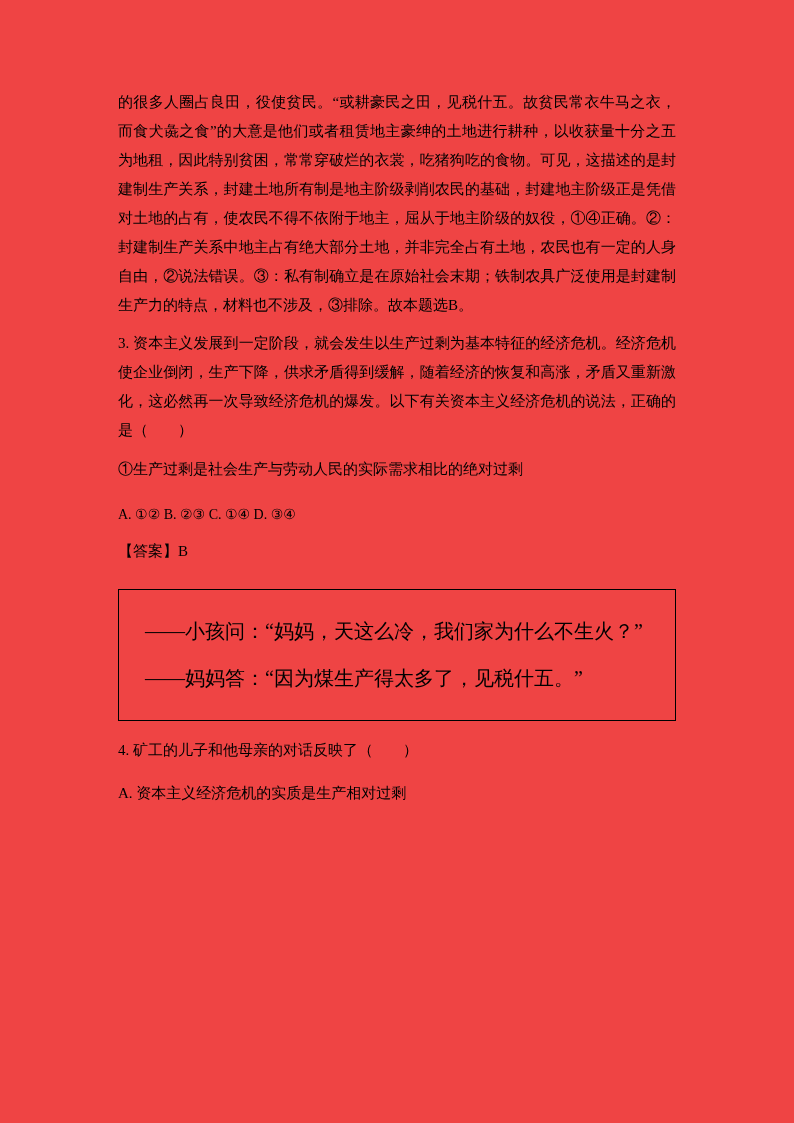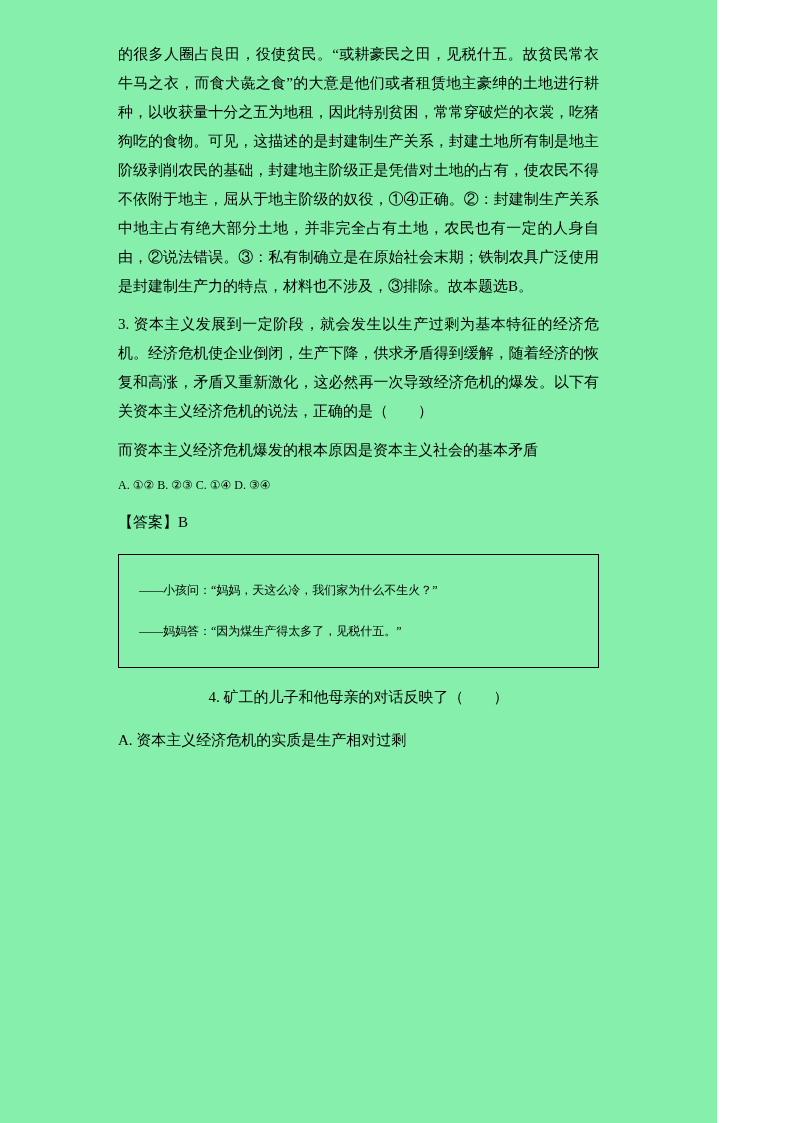--- a/index.html
+++ b/index.html
@@ -9,84 +9,83 @@
   }
   body {
     width: 794px;
     height: 1123px;
     box-sizing: border-box;
     font-family: "Liberation Serif", "DejaVu Serif", serif;
     color: #000000;
   }
   .page {
     box-sizing: border-box;
-    width: 717px;
+    width: 794px;
     height: 1123px;
-    padding: 40px 118px 40px 118px;
-    background: #86efac;
+    padding: 88px 118px 40px 118px;
+    background: #ef4444;
   }
   .para {
     margin: 0 0 9px 0;
     font-size: 15px;
     line-height: 29px;
     color: #000000;
   }
   .justify {
     text-align: justify;
     text-justify: inter-ideograph;
   }
   .opt {
     margin: 0 0 2px 0;
     font-size: 15px;
     line-height: 31px;
   }
   .choices {
-    margin: 4px 0 6px 0;
-    font-size: 12px;
+    margin: 14px 0 6px 0;
+    font-size: 14px;
     line-height: 31px;
   }
   .answer-line {
-    margin: 4px 0 16px 0;
+    margin: 4px 0 22px 0;
     font-size: 15px;
     line-height: 31px;
   }
   .dialog-box {
     box-sizing: border-box;
     width: 100%;
     border: 1px solid #000000;
     padding: 12px 18px 12px 14px;
     margin: 6px 0 14px 0;
   }
   .dialog-box p {
-    margin: 6px;
-    font-size: 12px;
+    margin: 12px;
+    font-size: 20px;
     line-height: 35px;
   }
   .q4-stem {
     margin: 2px 0 12px 0;
     font-size: 15px;
     line-height: 31px;
-    text-align: center;
   }
   .q4-option {
     margin: 0 0 9px 0;
     font-size: 15px;
     line-height: 31px;
   }
 </style>
 </head>
 <body>
 
 <div class="page">
 
   <p class="para justify">的很多人圈占良田，役使贫民。“或耕豪民之田，见税什五。故贫民常衣牛马之衣，而食犬彘之食”的大意是他们或者租赁地主豪绅的土地进行耕种，以收获量十分之五为地租，因此特别贫困，常常穿破烂的衣裳，吃猪狗吃的食物。可见，这描述的是封建制生产关系，封建土地所有制是地主阶级剥削农民的基础，封建地主阶级正是凭借对土地的占有，使农民不得不依附于地主，屈从于地主阶级的奴役，①④正确。②：封建制生产关系中地主占有绝大部分土地，并非完全占有土地，农民也有一定的人身自由，②说法错误。③：私有制确立是在原始社会末期；铁制农具广泛使用是封建制生产力的特点，材料也不涉及，③排除。故本题选B。</p>
 
   <p class="para justify">3. 资本主义发展到一定阶段，就会发生以生产过剩为基本特征的经济危机。经济危机使企业倒闭，生产下降，供求矛盾得到缓解，随着经济的恢复和高涨，矛盾又重新激化，这必然再一次导致经济危机的爆发。以下有关资本主义经济危机的说法，正确的是（　　）</p>
 
-  <p class="opt">而资本主义经济危机爆发的根本原因是资本主义社会的基本矛盾</p>
+  <p class="opt">①生产过剩是社会生产与劳动人民的实际需求相比的绝对过剩</p>
 
 
 
 
   <p class="choices">A. ①②  B. ②③  C. ①④  D. ③④</p>
 
   <p class="answer-line">【答案】B</p>
 
 
 

